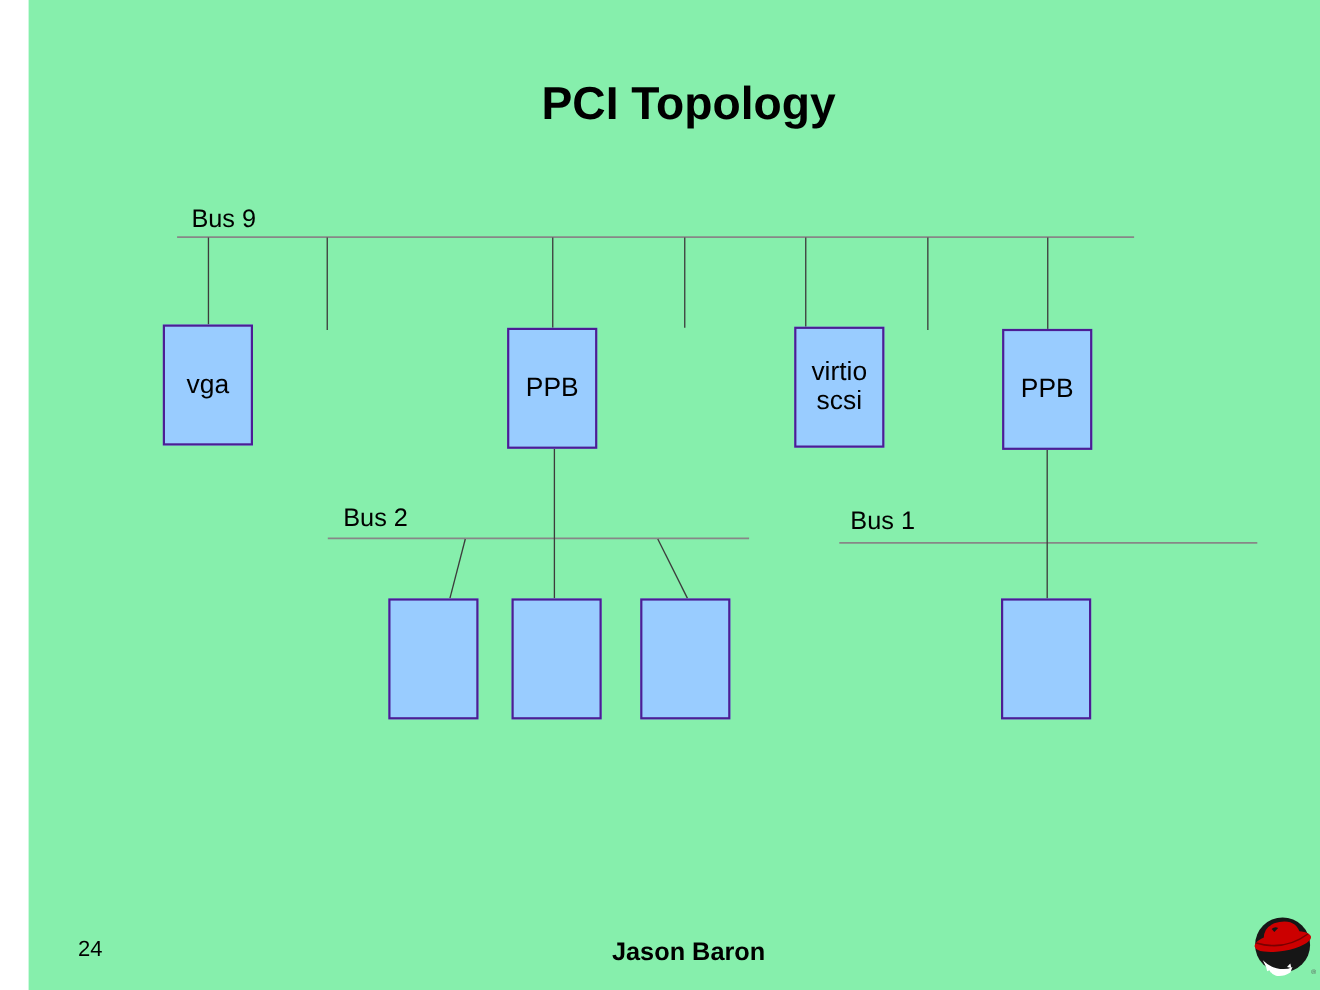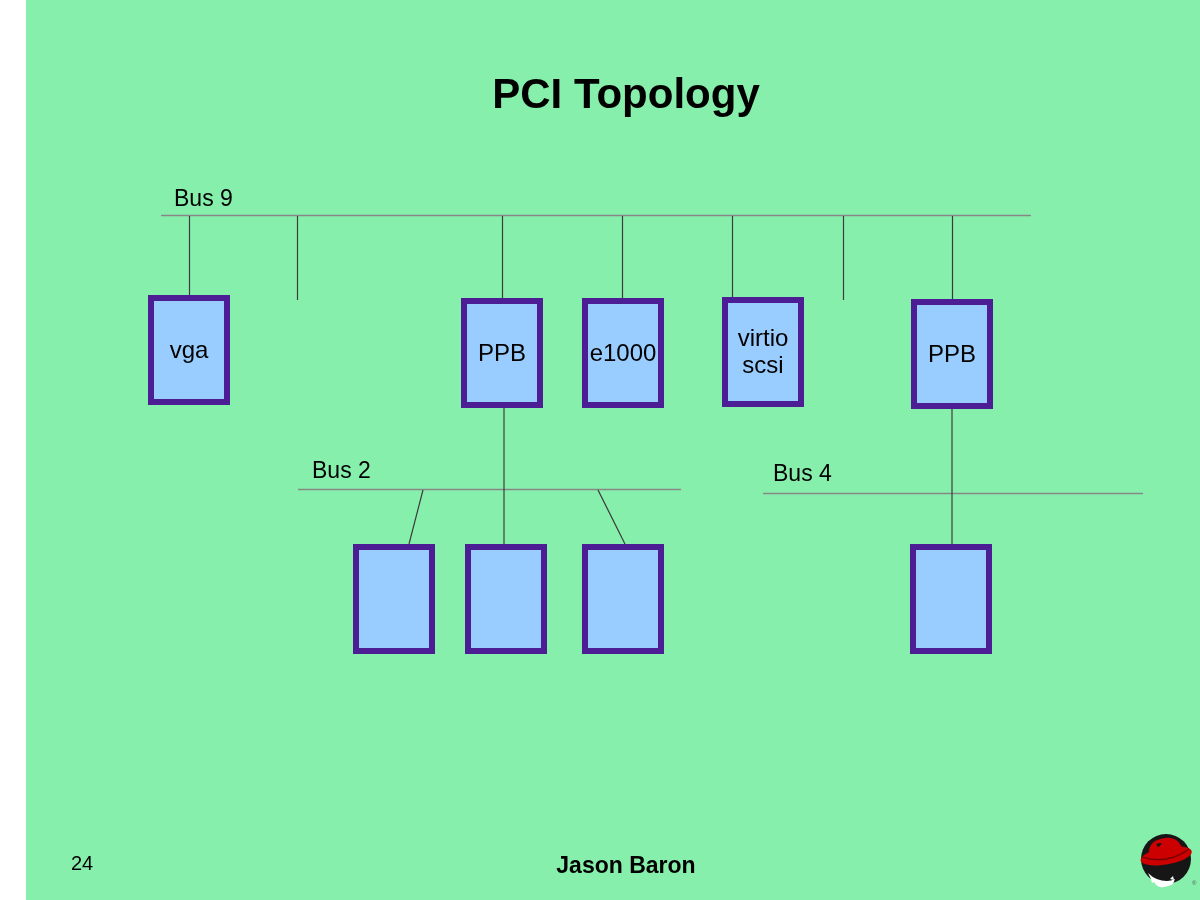--- a/index.html
+++ b/index.html
@@ -37,21 +37,21 @@
   }
   .bus-label-0 { left: 148px; top: 185px; }
   .bus-label-1 { left: 286px; top: 457px; }
   .bus-label-2 { left: 747px; top: 460px; }
   .device-box {
     position: absolute;
     width: 82px;
     height: 110px;
     box-sizing: border-box;
     background: #99ccff;
-    border: 6px solid #4c1d95;
+    border: 2px solid #4c1d95;
     display: flex;
     align-items: center;
     justify-content: center;
     text-align: center;
     font-size: 24px;
     line-height: 1.12;
     white-space: pre-line;
     color: #000;
   }
   .box-vga    { left: 122px; top: 295px; }
@@ -111,25 +111,24 @@
     <line x1="397" y1="490" x2="383" y2="544" stroke-width="1.2" stroke="#3c3c3c"></line>
     <line x1="572" y1="490" x2="599" y2="544" stroke-width="1.2" stroke="#3c3c3c"></line>
 
     <line x1="737" y1="493.5" x2="1117" y2="493.5" stroke-width="1.6" stroke="#878787"></line>
 
     <line x1="926" y1="409" x2="926" y2="544" stroke-width="1.2" stroke="#3c3c3c"></line>
   </svg>
 
   <div class="bus-label bus-label-0">Bus 9</div>
   <div class="bus-label bus-label-1">Bus 2</div>
-  <div class="bus-label bus-label-2">Bus 4</div>
+  <div class="bus-label bus-label-2">Bus 1</div>
 
   <div class="device-box box-vga">vga</div>
   <div class="device-box box-ppb1">PPB</div>
-  <div class="device-box box-e1000">e1000</div>
   <div class="device-box box-virtio">virtio
 scsi</div>
   <div class="device-box box-ppb2">PPB</div>
 
   <div class="device-box box-b1a"></div>
   <div class="device-box box-b1b"></div>
   <div class="device-box box-b1c"></div>
 
   <div class="device-box box-b2a"></div>
 

